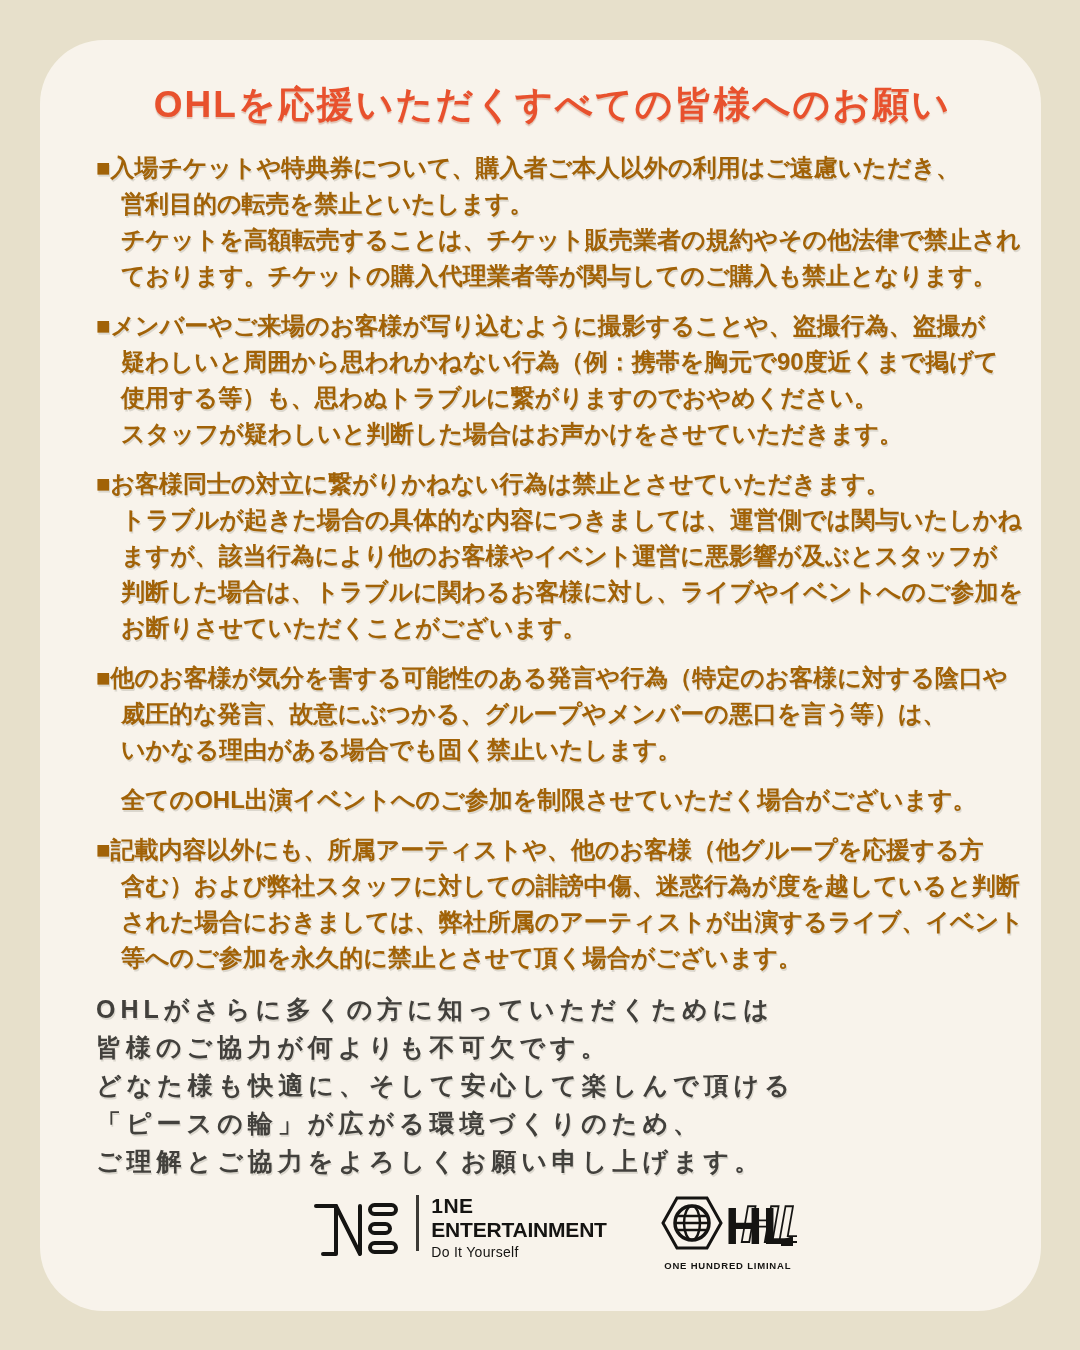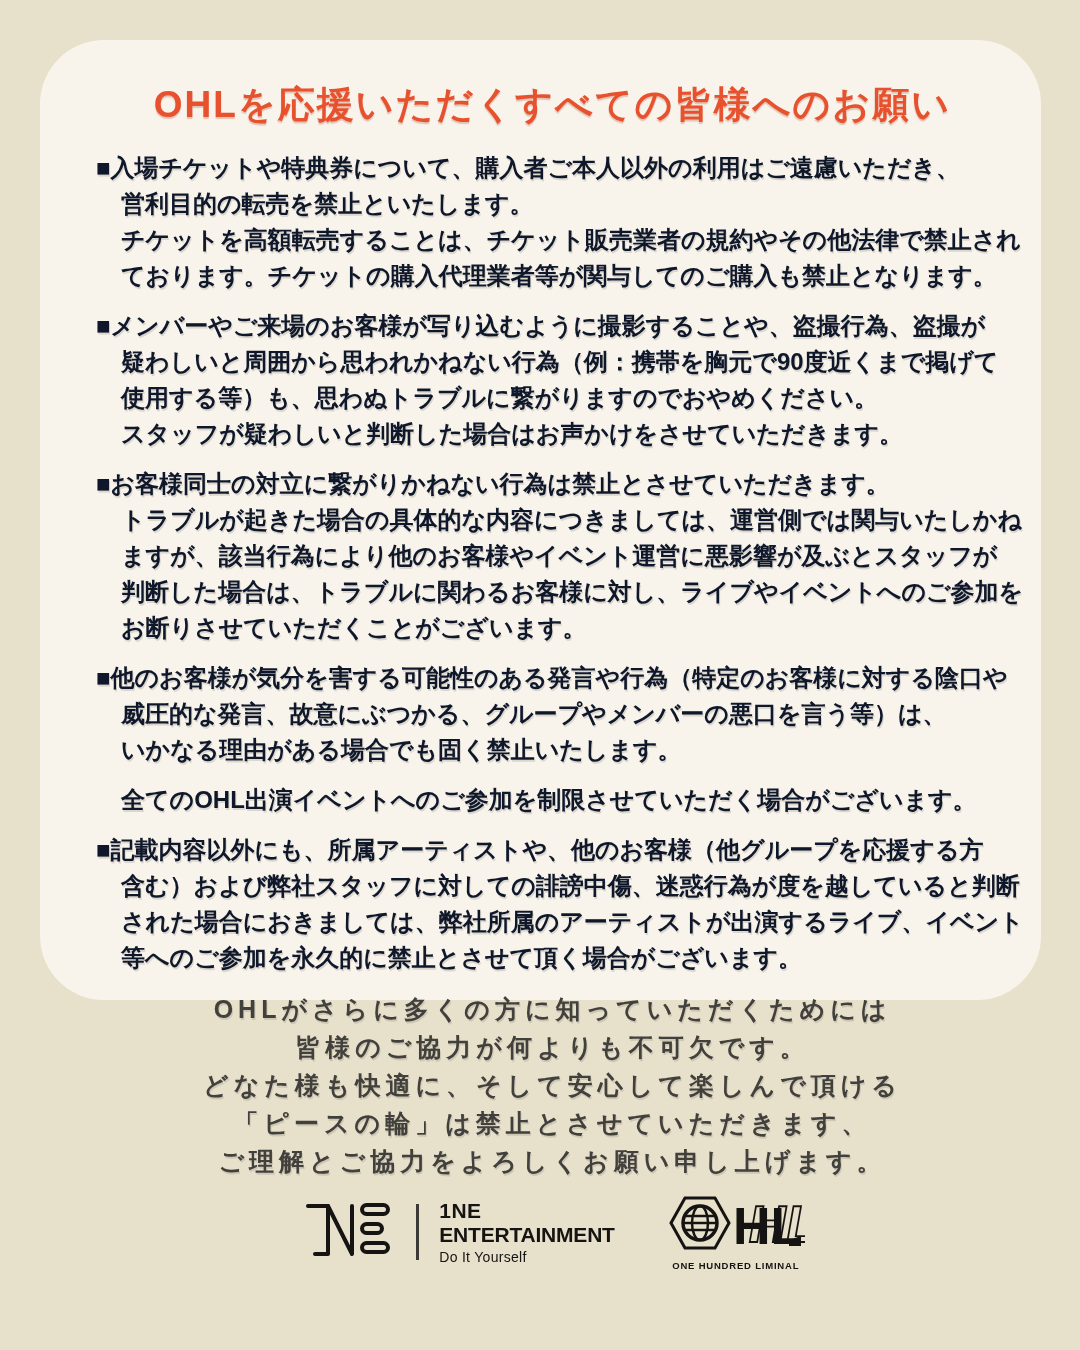--- a/index.html
+++ b/index.html
@@ -12,21 +12,21 @@
     position: relative;
     background: #e7e0cb;
     font-family: "Liberation Sans", "DejaVu Sans", sans-serif;
     overflow: hidden;
   }
   .card {
     position: absolute;
     left: 40px;
     top: 40px;
     width: 1001px;
-    height: 960px;
+    height: 1271px;
     background: #f8f3eb;
     border-radius: 64px;
     box-sizing: border-box;
     padding: 42px 32px 0 56px;
   }
   .title {
     margin: 0 0 22px 0;
     text-align: center;
     font-size: 37px;
     line-height: 46px;
@@ -37,55 +37,54 @@
     white-space: nowrap;
   }
   .sections { }
   .section {
     margin: 0 0 14px 0;
   }
   .line {
     font-size: 24px;
     line-height: 36px;
     font-weight: 700;
-    color: #0f172a;
+    color: #a16207;
     white-space: nowrap;
     text-shadow: 1px 2px 0 rgba(90,88,80,0.18);
   }
   .line.cont {
     padding-left: 25px;
   }
   .u {
     text-decoration-thickness: 2px;
     text-underline-offset: 6px;
   }
   .closing {
     margin-top: 6px;
-    text-align: center;
   }
   .closing-line {
     font-size: 25px;
     line-height: 38px;
     font-weight: 800;
     letter-spacing: 5px;
     color: #42403c;
     white-space: nowrap;
     text-shadow: 1px 2px 0 rgba(90,88,80,0.18);
   }
   .footer {
     margin-top: 12px;
     display: flex;
     justify-content: center;
     align-items: center;
     gap: 52px;
   }
   .logo-1ne {
     display: flex;
-    align-items: center;
-    gap: 20px;
+    align-items: flex-start;
+    gap: 12px;
     color: #151412;
   }
   .logo-divider {
     width: 3px;
     height: 56px;
     background: #3c3a36;
   }
   .one-text { line-height: 1; }
   .one-top {
     font-size: 21px;
@@ -159,21 +158,21 @@
           <div class="line cont"><span>含む）および弊社スタッフに対しての誹謗中傷、迷惑行為が度を越していると判断</span></div>
           <div class="line cont"><span>された場合におきましては、弊社所属のアーティストが出演するライブ、イベント</span></div>
           <div class="line cont"><span>等へのご参加を永久的に禁止とさせて頂く場合がございます。</span></div>
         </div>
       </div>
 
     <div class="closing">
         <div class="closing-line">OHLがさらに多くの方に知っていただくためには</div>
         <div class="closing-line">皆様のご協力が何よりも不可欠です。</div>
         <div class="closing-line">どなた様も快適に、そして安心して楽しんで頂ける</div>
-        <div class="closing-line">「ピースの輪」は禁止とさせていただきます、</div>
+        <div class="closing-line">「ピースの輪」が広がる環境づくりのため、</div>
         <div class="closing-line">ご理解とご協力をよろしくお願い申し上げます。</div>
       </div>
 
     <div class="footer">
 
       <div class="logo-1ne">
         <span>
           <svg width="96" height="70" viewBox="0 0 96 70" aria-hidden="true">
             <g stroke="#151412" stroke-width="4" fill="none" stroke-linejoin="round" stroke-linecap="round">
               <path d="M8 11 H28 V59 H15"></path>

